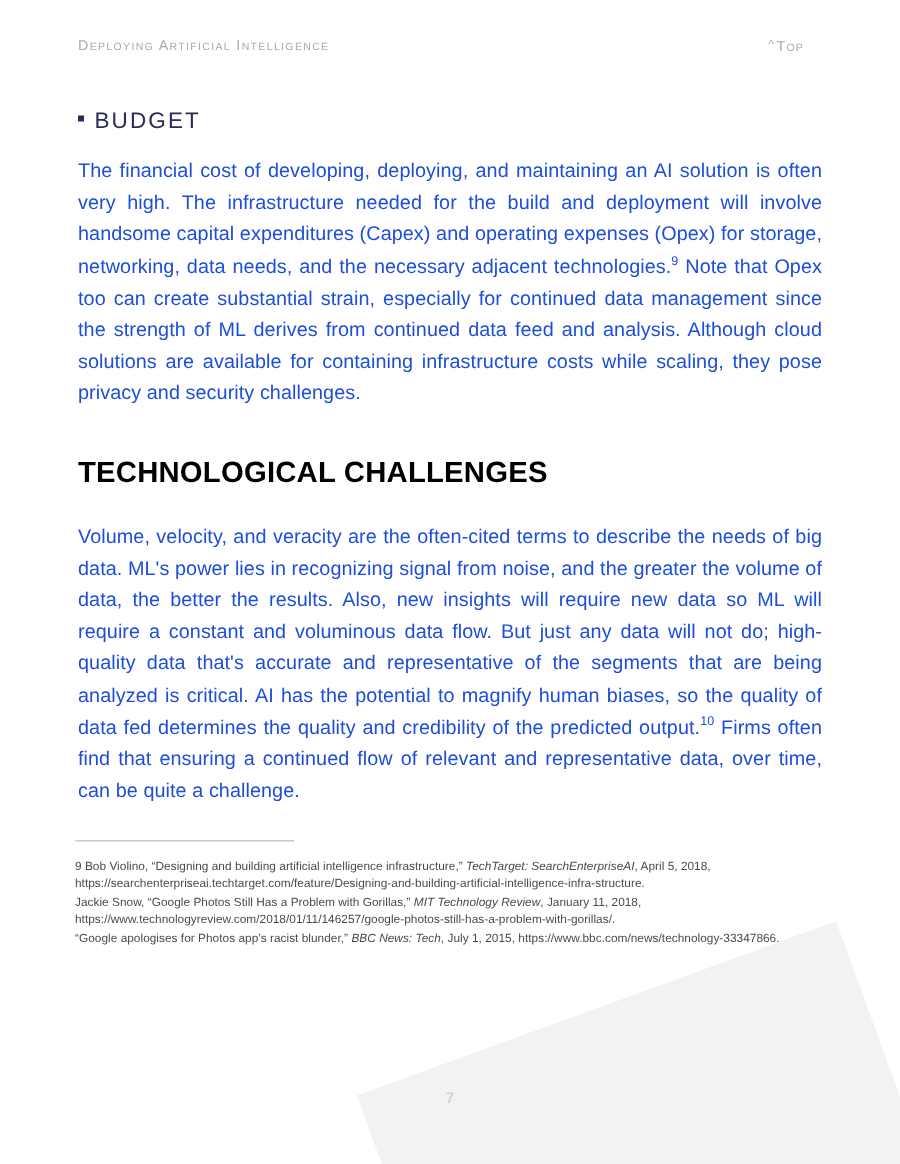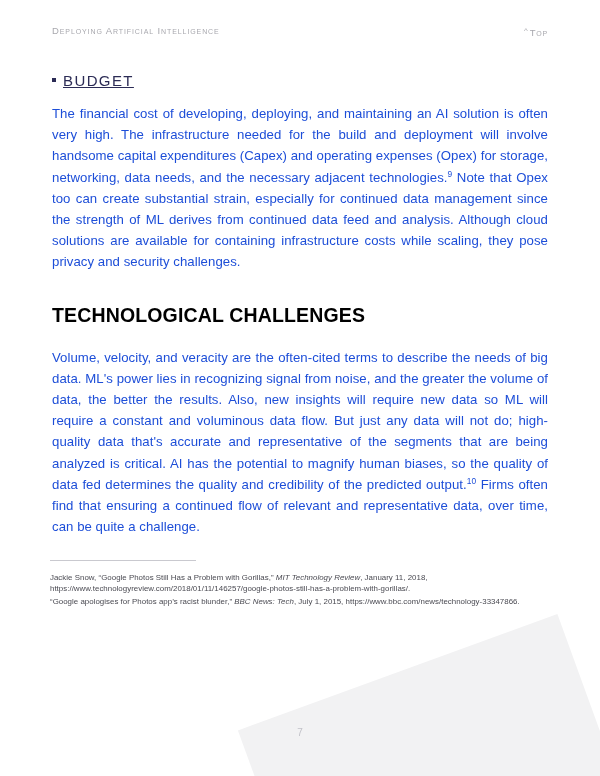--- a/index.html
+++ b/index.html
@@ -49,21 +49,21 @@
     width:600px;
     height:776px;
     padding:0;
   }
 
   
   .running-head {
     position:absolute;
     top:25px;
     left:52px;
-    right:52px;
+    right:64px;
     display:flex;
     justify-content:space-between;
     align-items:baseline;
   }
   .running-head-title {
     font-size:9.5px;
     letter-spacing:0.9px;
     color:#a8a8ae;
     font-variant:small-caps;
     text-transform:capitalize;
@@ -96,21 +96,20 @@
 
   
   .subhead {
     display:flex;
     align-items:baseline;
     gap:7px;
     color:#2b2b55;
     font-size:15px;
     letter-spacing:1.4px;
     margin-bottom:14px;
-    text-decoration:underline;
   }
   .sq-bullet {
     width:4px;
     height:4px;
     background:#2b2b55;
     display:inline-block;
     position:relative;
     top:-4px;
     flex:0 0 auto;
   }
@@ -201,19 +200,20 @@
     <p class="body">The financial cost of developing, deploying, and maintaining an AI solution is often very high. The infrastructure needed for the build and deployment will involve handsome capital expenditures (Capex) and operating expenses (Opex) for storage, networking, data needs, and the necessary adjacent technologies.<sup>9</sup> Note that Opex too can create substantial strain, especially for continued data management since the strength of ML derives from continued data feed and analysis. Although cloud solutions are available for containing infrastructure costs while scaling, they pose privacy and security challenges.</p>
 
     <h2 class="section-title">TECHNOLOGICAL CHALLENGES</h2>
 
 
     <p class="body">Volume, velocity, and veracity are the often-cited terms to describe the needs of big data. ML's power lies in recognizing signal from noise, and the greater the volume of data, the better the results. Also, new insights will require new data so ML will require a constant and voluminous data flow. But just any data will not do; high-quality data that's accurate and representative of the segments that are being analyzed is critical. AI has the potential to magnify human biases, so the quality of data fed determines the quality and credibility of the predicted output.<sup>10</sup> Firms often find that ensuring a continued flow of relevant and representative data, over time, can be quite a challenge.</p>
   </div>
 
   <div class="footnotes">
     <div class="fn-rule"></div>
+    <div class="fn">9 Bob Violino, “Designing and building artificial intelligence infrastructure,” <i>TechTarget: SearchEnterpriseAI</i>, April 5, 2018, https://searchenterpriseai.techtarget.com/feature/Designing-and-building-artificial-intelligence-infra-structure.</div>
     <div class="fn">Jackie Snow, “Google Photos Still Has a Problem with Gorillas,” <i>MIT Technology Review</i>, January 11, 2018, https://www.technologyreview.com/2018/01/11/146257/google-photos-still-has-a-problem-with-gorillas/.</div>
     <div class="fn">“Google apologises for Photos app’s racist blunder,” <i>BBC News: Tech</i>, July 1, 2015, https://www.bbc.com/news/technology-33347866.</div>
   </div>
 
   <div class="page-number">7</div>
 
 </div>
 
 </body></html>

